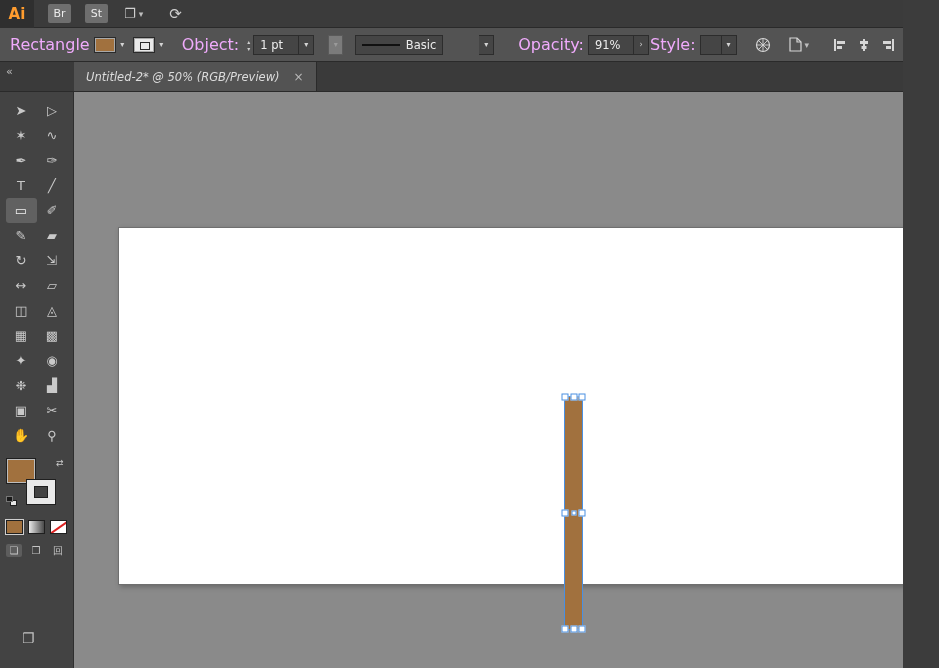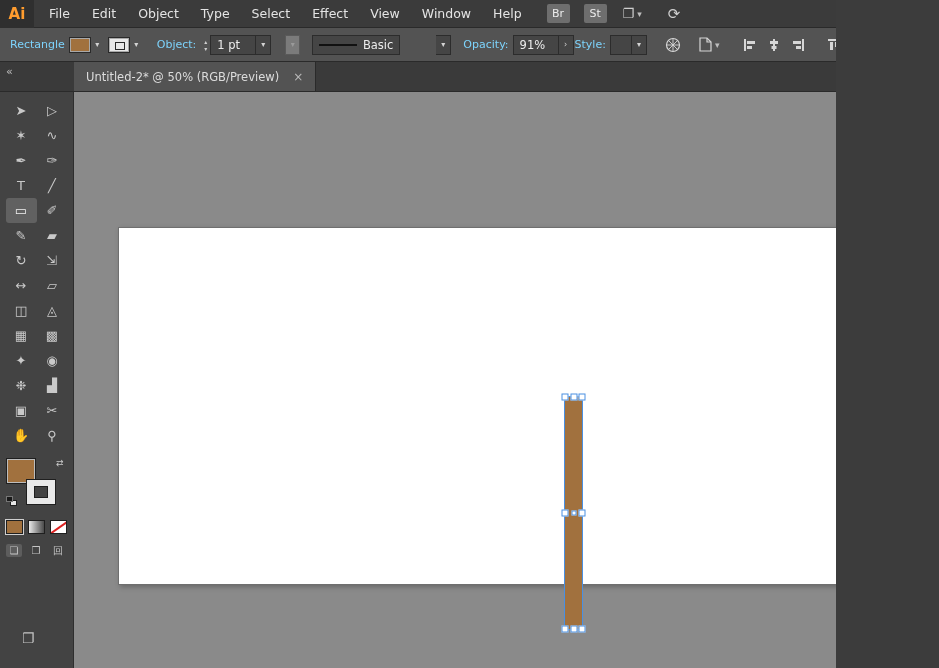--- a/index.html
+++ b/index.html
@@ -1,38 +1,38 @@
 <!DOCTYPE html>
 <html><head>
 <meta charset="utf-8">
 <style>
   * { margin:0; padding:0; box-sizing:border-box; }
   html,body { width:939px; height:668px; overflow:hidden; }
   body { font-family:"DejaVu Sans","Liberation Sans",sans-serif; background:#3c3c3c; }
-  .app { position:relative; width:836px; height:668px; }
+  .app { position:relative; width:903px; height:668px; }
 
   
   .menubar { position:absolute; top:0; left:0; right:0; height:28px; background:#3b3b3b;
              border-bottom:1px solid #2a2a2a; display:flex; align-items:center; }
   .logo { width:34px; height:28px; background:#2f2f2f; color:#ff9c2e; font-weight:bold;
           font-size:15px; display:flex; align-items:center; justify-content:center; }
   .menus { display:flex; align-items:center; margin-left:4px; }
   .menu-item { color:#e4e4e4; font-size:12.5px; padding:0 11px; line-height:28px; cursor:default; }
   .mini-btn { width:23px; height:19px; background:#6e6e6e; color:#ececec; font-size:11px;
               border-radius:2px; display:flex; align-items:center; justify-content:center; margin-left:14px; }
   .ws-group { display:flex; align-items:center; margin-left:16px; color:#cfcfcf; }
   .ws-icon { font-size:13px; }
   .chev { font-size:9px; color:#bdbdbd; margin-left:3px; }
   .sync-icon { margin-left:26px; color:#cfcfcf; font-size:15px; }
 
   
   .controlbar { position:absolute; top:28px; left:0; right:0; height:34px; background:#535353;
                 border-bottom:1px solid #2a2a2a; display:flex; align-items:center;
                 white-space:nowrap; overflow:hidden; }
-  .ctl-label { color:#7dd3fc; font-size:11px; }
+  .ctl-label { color:#f0abfc; font-size:16px; }
   .lbl-tool { margin-left:10px; width:80px; }
   .swatch-combo { display:flex; align-items:center; margin-left:4px; }
   .swatch { width:22px; height:16px; border:1px solid #2a2a2a; box-shadow:inset 0 0 0 1px #a9a9a9; }
   .swatch.fill { background:#a1713e; }
   .swatch.stroke { background:#e9e9e9; position:relative; }
   .swatch.stroke::after { content:""; position:absolute; left:6px; top:4px; width:8px; height:6px;
                           background:#e9e9e9; border:1px solid #2a2a2a; }
   .combo-chev { width:13px; height:16px; display:flex; align-items:center; justify-content:center;
                 color:#d4d4d4; font-size:8px; }
   .stepper { display:flex; flex-direction:column; margin-left:8px; color:#d0d0d0; font-size:6px;
@@ -51,21 +51,21 @@
   .icon-btn { color:#d6d6d6; display:flex; align-items:center; }
   svg.ico { display:block; }
 
   
   .tabbar { position:absolute; top:62px; left:0; right:0; height:30px; background:#3a3a3a;
             display:flex; align-items:stretch; border-bottom:1px solid #2a2a2a; }
   .panel-collapse { width:74px; display:flex; align-items:flex-start; padding:3px 0 0 6px;
                     color:#c2c2c2; font-size:11px; }
   .tab { background:#535353; display:flex; align-items:center; padding:0 12px; margin-top:0;
          border-right:1px solid #2a2a2a; }
-  .tab-title { color:#dcdcdc; font-size:11.5px; }
+  .tab-title { color:#dcdcdc; font-size:11.5px;font-style:italic; }
   .tab-close { color:#b9b9b9; font-size:12px; margin-left:14px; }
 
   
   .workspace { position:absolute; top:92px; left:0; right:0; bottom:0; display:flex; }
 
   
   .toolbar { width:74px; background:#434343; border-right:1px solid #2e2e2e; position:relative;
              padding-top:6px; flex:none; }
   .tools { display:grid; grid-template-columns:31px 31px; justify-content:center; }
   .tool { height:25px; display:flex; align-items:center; justify-content:center;
@@ -108,40 +108,20 @@
   .h-l{left:0;top:50%} .h-c{left:50%;top:50%;width:5px;height:5px} .h-r{left:100%;top:50%}
   .h-bl{left:0;top:100%} .h-b{left:50%;top:100%} .h-br{left:100%;top:100%}
 </style>
 </head>
 <body>
 
 <div class="app">
 
   <div class="menubar">
     <div class="logo">Ai</div>
-    <nav class="menus">
-
-        <span class="menu-item">File</span>
-
-        <span class="menu-item">Edit</span>
-
-        <span class="menu-item">Object</span>
-
-        <span class="menu-item">Type</span>
-
-        <span class="menu-item">Select</span>
-
-        <span class="menu-item">Effect</span>
-
-        <span class="menu-item">View</span>
-
-        <span class="menu-item">Window</span>
-
-        <span class="menu-item">Help</span>
-      </nav>
     <div class="mini-btn">Br</div>
     <div class="mini-btn">St</div>
     <div class="ws-group">
       <span class="ws-icon">❐</span>
       <span class="chev">▾</span>
     </div>
     <span class="sync-icon">⟳</span>
   </div>
 
   <div class="controlbar">
@@ -171,21 +151,21 @@
     </div>
 
     <div class="combo brush-combo">
       <span class="field brush-field">
         <span class="stroke-line"></span>
         <span>Basic</span>
       </span>
       <span class="field-chev">▾</span>
     </div>
 
-    <span class="ctl-label" style="margin-left:12px">Opacity:</span>
+    <span class="ctl-label" style="margin-left:24px">Opacity:</span>
     <div class="combo" style="margin-left:4px">
       <span class="field" style="width:46px">91%</span>
       <span class="field-chev">›</span>
     </div>
 
     <span class="ctl-label" style="margin-left:1px">Style:</span>
     <div class="combo" style="margin-left:4px">
       <span class="field" style="width:22px"></span>
       <span class="field-chev">▾</span>
     </div>

